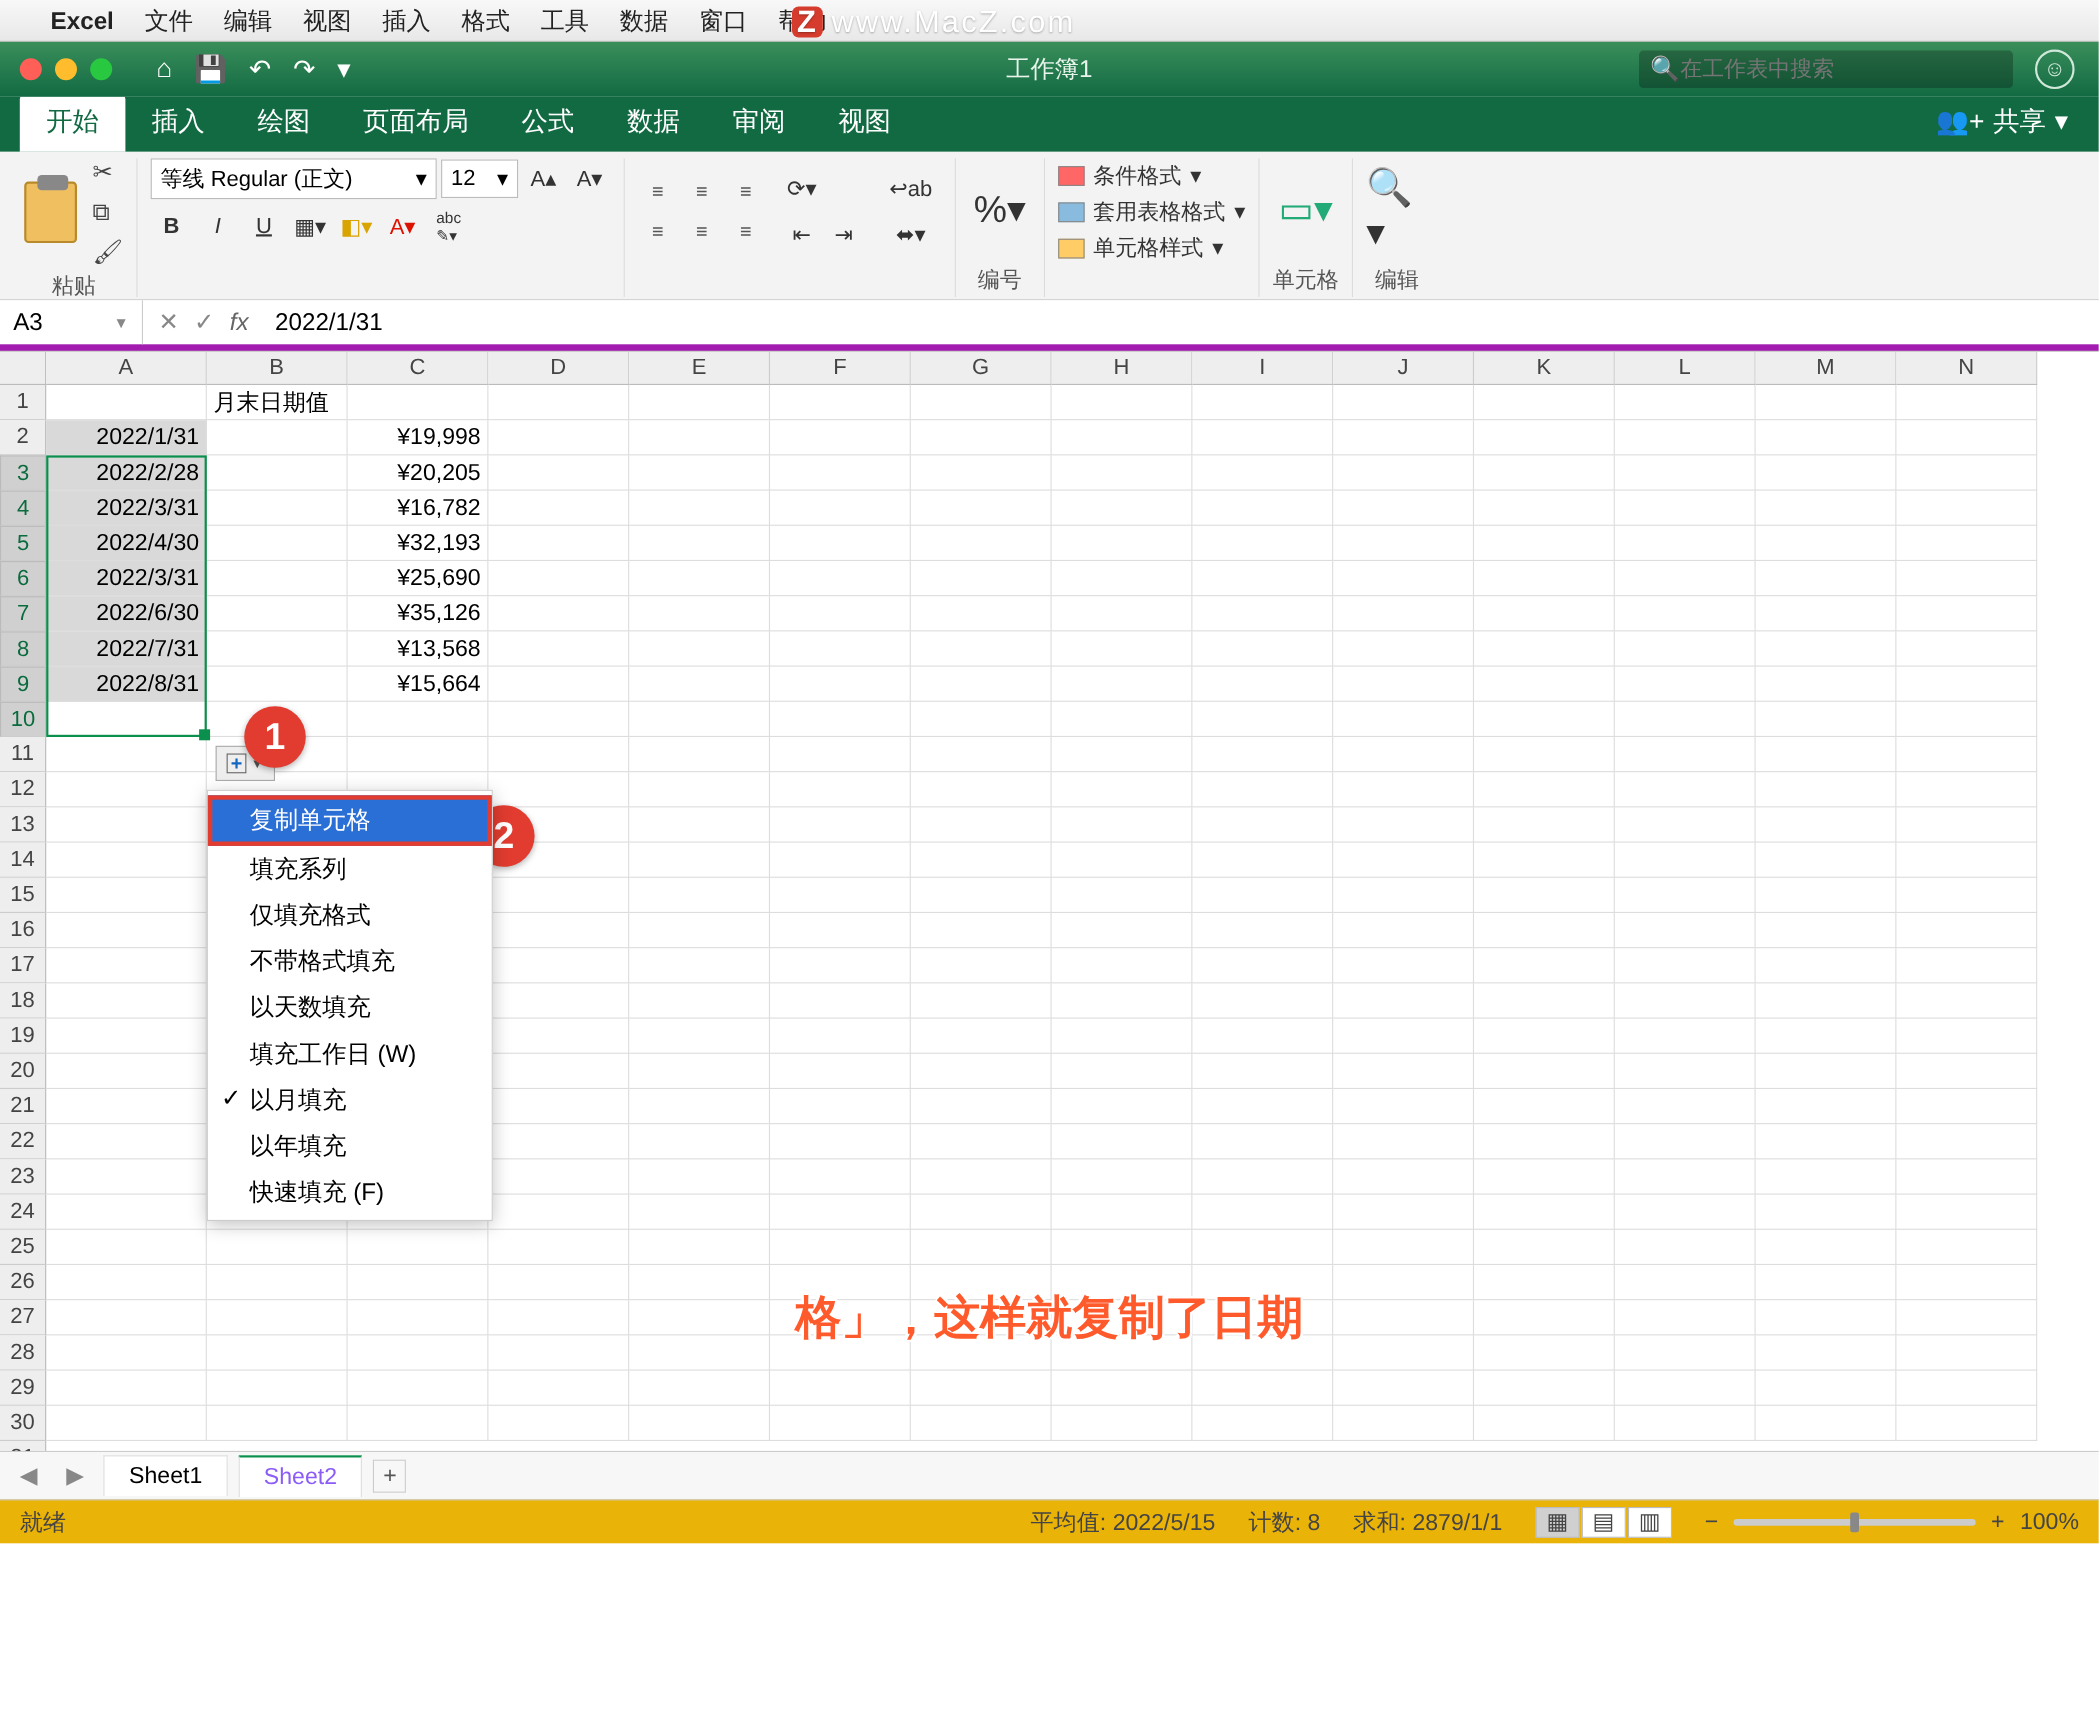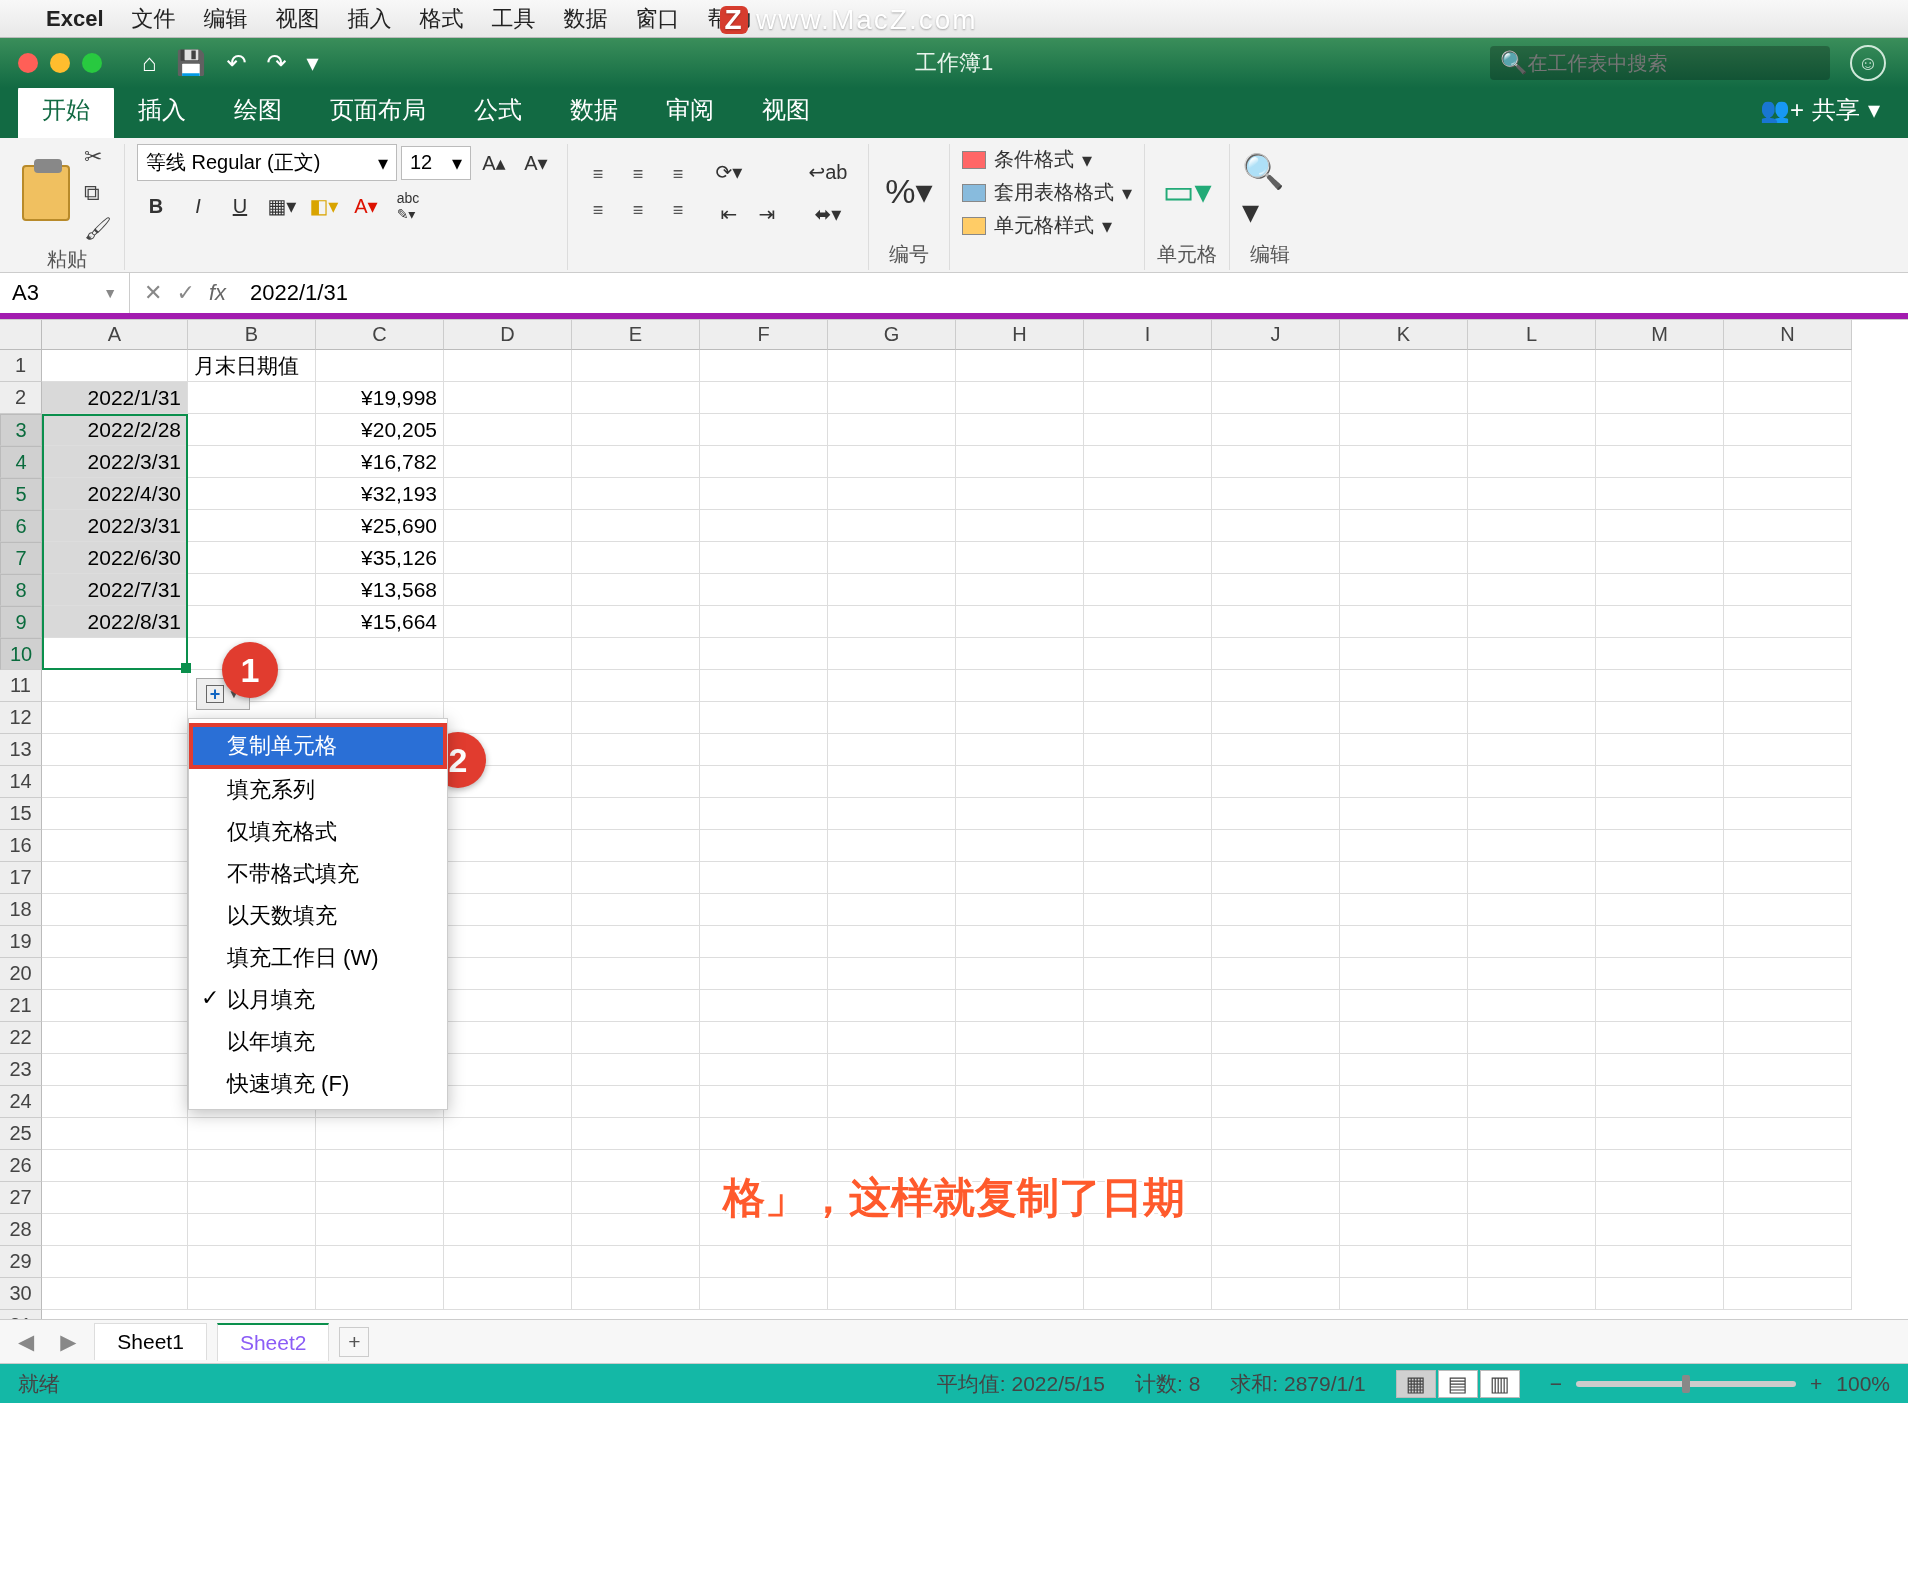--- a/index.html
+++ b/index.html
@@ -90,21 +90,21 @@
 .anno{position:absolute;left:0;right:0;text-align:center;font-size:42px;font-weight:800;color:#ff5a2c;text-shadow:-2px -2px 0 #fff,2px -2px 0 #fff,-2px 2px 0 #fff,2px 2px 0 #fff,0 0 4px #fff;line-height:1.35;}
 
 
 .sheettabs{height:44px;border-top:1px solid #ccc;background:#f7f7f7;display:flex;align-items:center;padding:0 10px;gap:10px;font-size:21px;}
 .sheettabs .nav{color:#888;padding:0 8px;}
 .sheettabs .tab{padding:6px 22px;border:1px solid #ddd;background:#fff;border-bottom:none;}
 .sheettabs .tab.active{color:#8b5cf6;border-top:2px solid #0a8f4c;font-weight:500;}
 .sheettabs .add{width:30px;height:30px;border:1px solid #ccc;display:flex;align-items:center;justify-content:center;color:#555;}
 
 
-.statusbar{height:40px;background:#14b8a6;border-top:1px solid #ccc;display:flex;align-items:center;padding:0 18px;font-size:21px;color:#444;gap:30px;}
+.statusbar{height:40px;background:#eab308;border-top:1px solid #ccc;display:flex;align-items:center;padding:0 18px;font-size:21px;color:#444;gap:30px;}
 .statusbar .spacer{flex:1;}
 .viewbtns{display:flex;gap:2px;}
 .viewbtns span{width:40px;height:28px;border:1px solid #bbb;display:flex;align-items:center;justify-content:center;background:#fff;}
 .viewbtns span.on{background:#d0d0d0;}
 .zoom{display:flex;align-items:center;gap:14px;}
 .zslider{width:220px;height:6px;background:#ccc;position:relative;border-radius:3px;}
 .zslider .thumb{position:absolute;left:48%;top:-6px;width:8px;height:18px;background:#888;border-radius:2px;}
 </style>
 </head>
 <body>

